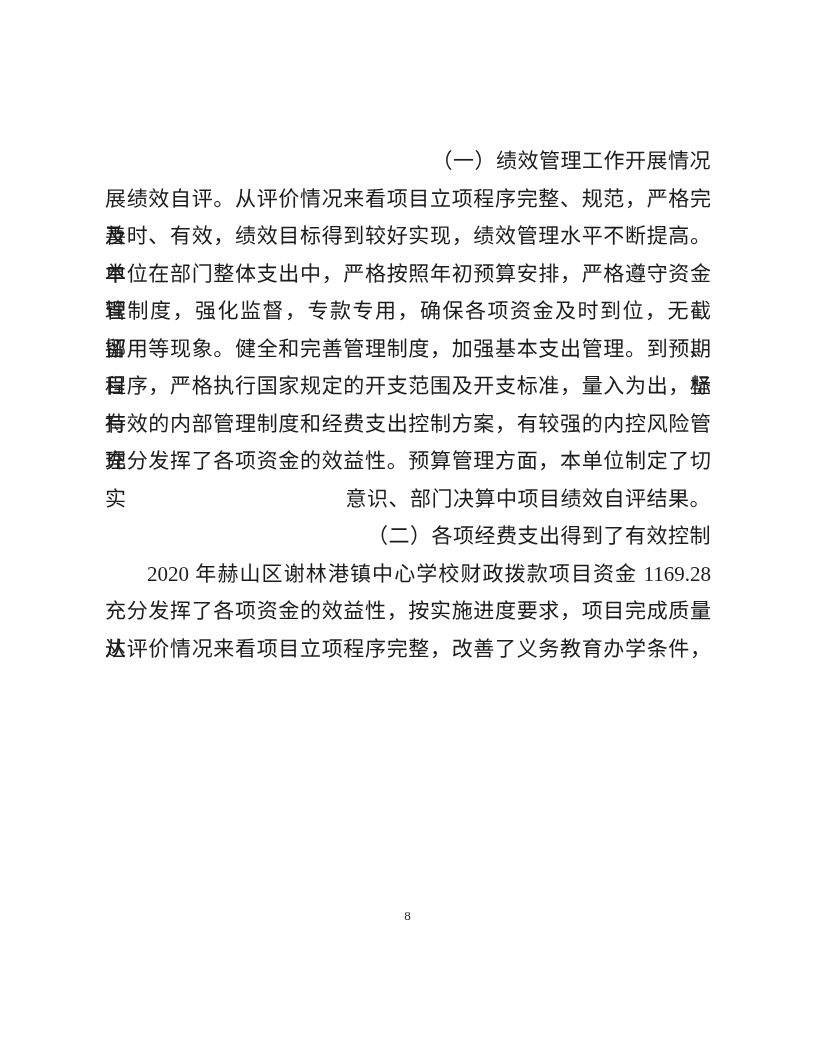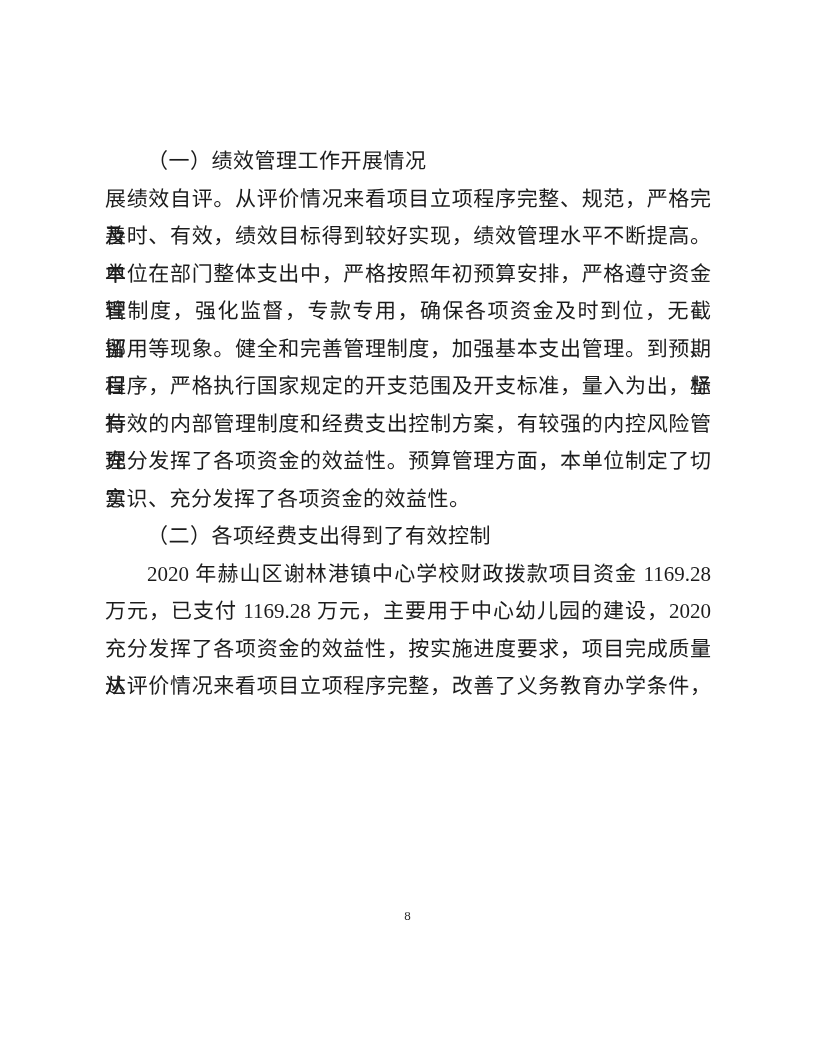--- a/index.html
+++ b/index.html
@@ -25,21 +25,21 @@
   .section {
     margin: 0;
     padding: 0;
   }
   .line {
     font-size: 21px;
     height: 37.5px;
     line-height: 37.5px;
     white-space: normal;
     overflow: visible;
-    text-align: left;
+    text-align: right;
     letter-spacing: 0.5px;
   }
   .line.justify {
     letter-spacing: 0;
     text-align: justify;
     text-align-last: justify;
     -moz-text-align-last: justify;
   }
   .line.indent {
     padding-left: 42px;
@@ -66,26 +66,25 @@
       </div>
       <div class="section">
         <div class="line justify">展绩效自评。从评价情况来看项目立项程序完整、规范，严格完善</div>
         <div class="line justify">及时、有效，绩效目标得到较好实现，绩效管理水平不断提高。本</div>
         <div class="line justify">单位在部门整体支出中，严格按照年初预算安排，严格遵守资金管</div>
         <div class="line justify">理制度，强化监督，专款专用，确保各项资金及时到位，无截留、</div>
         <div class="line justify">挪用等现象。健全和完善管理制度，加强基本支出管理。到预期目标</div>
         <div class="line justify">程序，严格执行国家规定的开支范围及开支标准，量入为出，坚持</div>
         <div class="line justify">有效的内部管理制度和经费支出控制方案，有较强的内控风险管理</div>
         <div class="line justify">充分发挥了各项资金的效益性。预算管理方面，本单位制定了切实</div>
-        <div class="line">意识、充分发挥了各项资金的效益性。</div>
+        <div class="line">意识、部门决算中项目绩效自评结果。</div>
       </div>
       <div class="section">
         <div class="line indent">（二）各项经费支出得到了有效控制</div>
       </div>
       <div class="section">
         <div class="line indent justify">2020 年赫山区谢林港镇中心学校财政拨款项目资金 1169.28</div>
-        <div class="line justify">万元，已支付 1169.28 万元，主要用于中心幼儿园的建设，2020</div>
         <div class="line justify">充分发挥了各项资金的效益性，按实施进度要求，项目完成质量达</div>
         <div class="line justify">从评价情况来看项目立项程序完整，改善了义务教育办学条件，</div>
       </div>
     </main>
   <footer class="page-number">8</footer>
 </div>
 
 </body></html>

